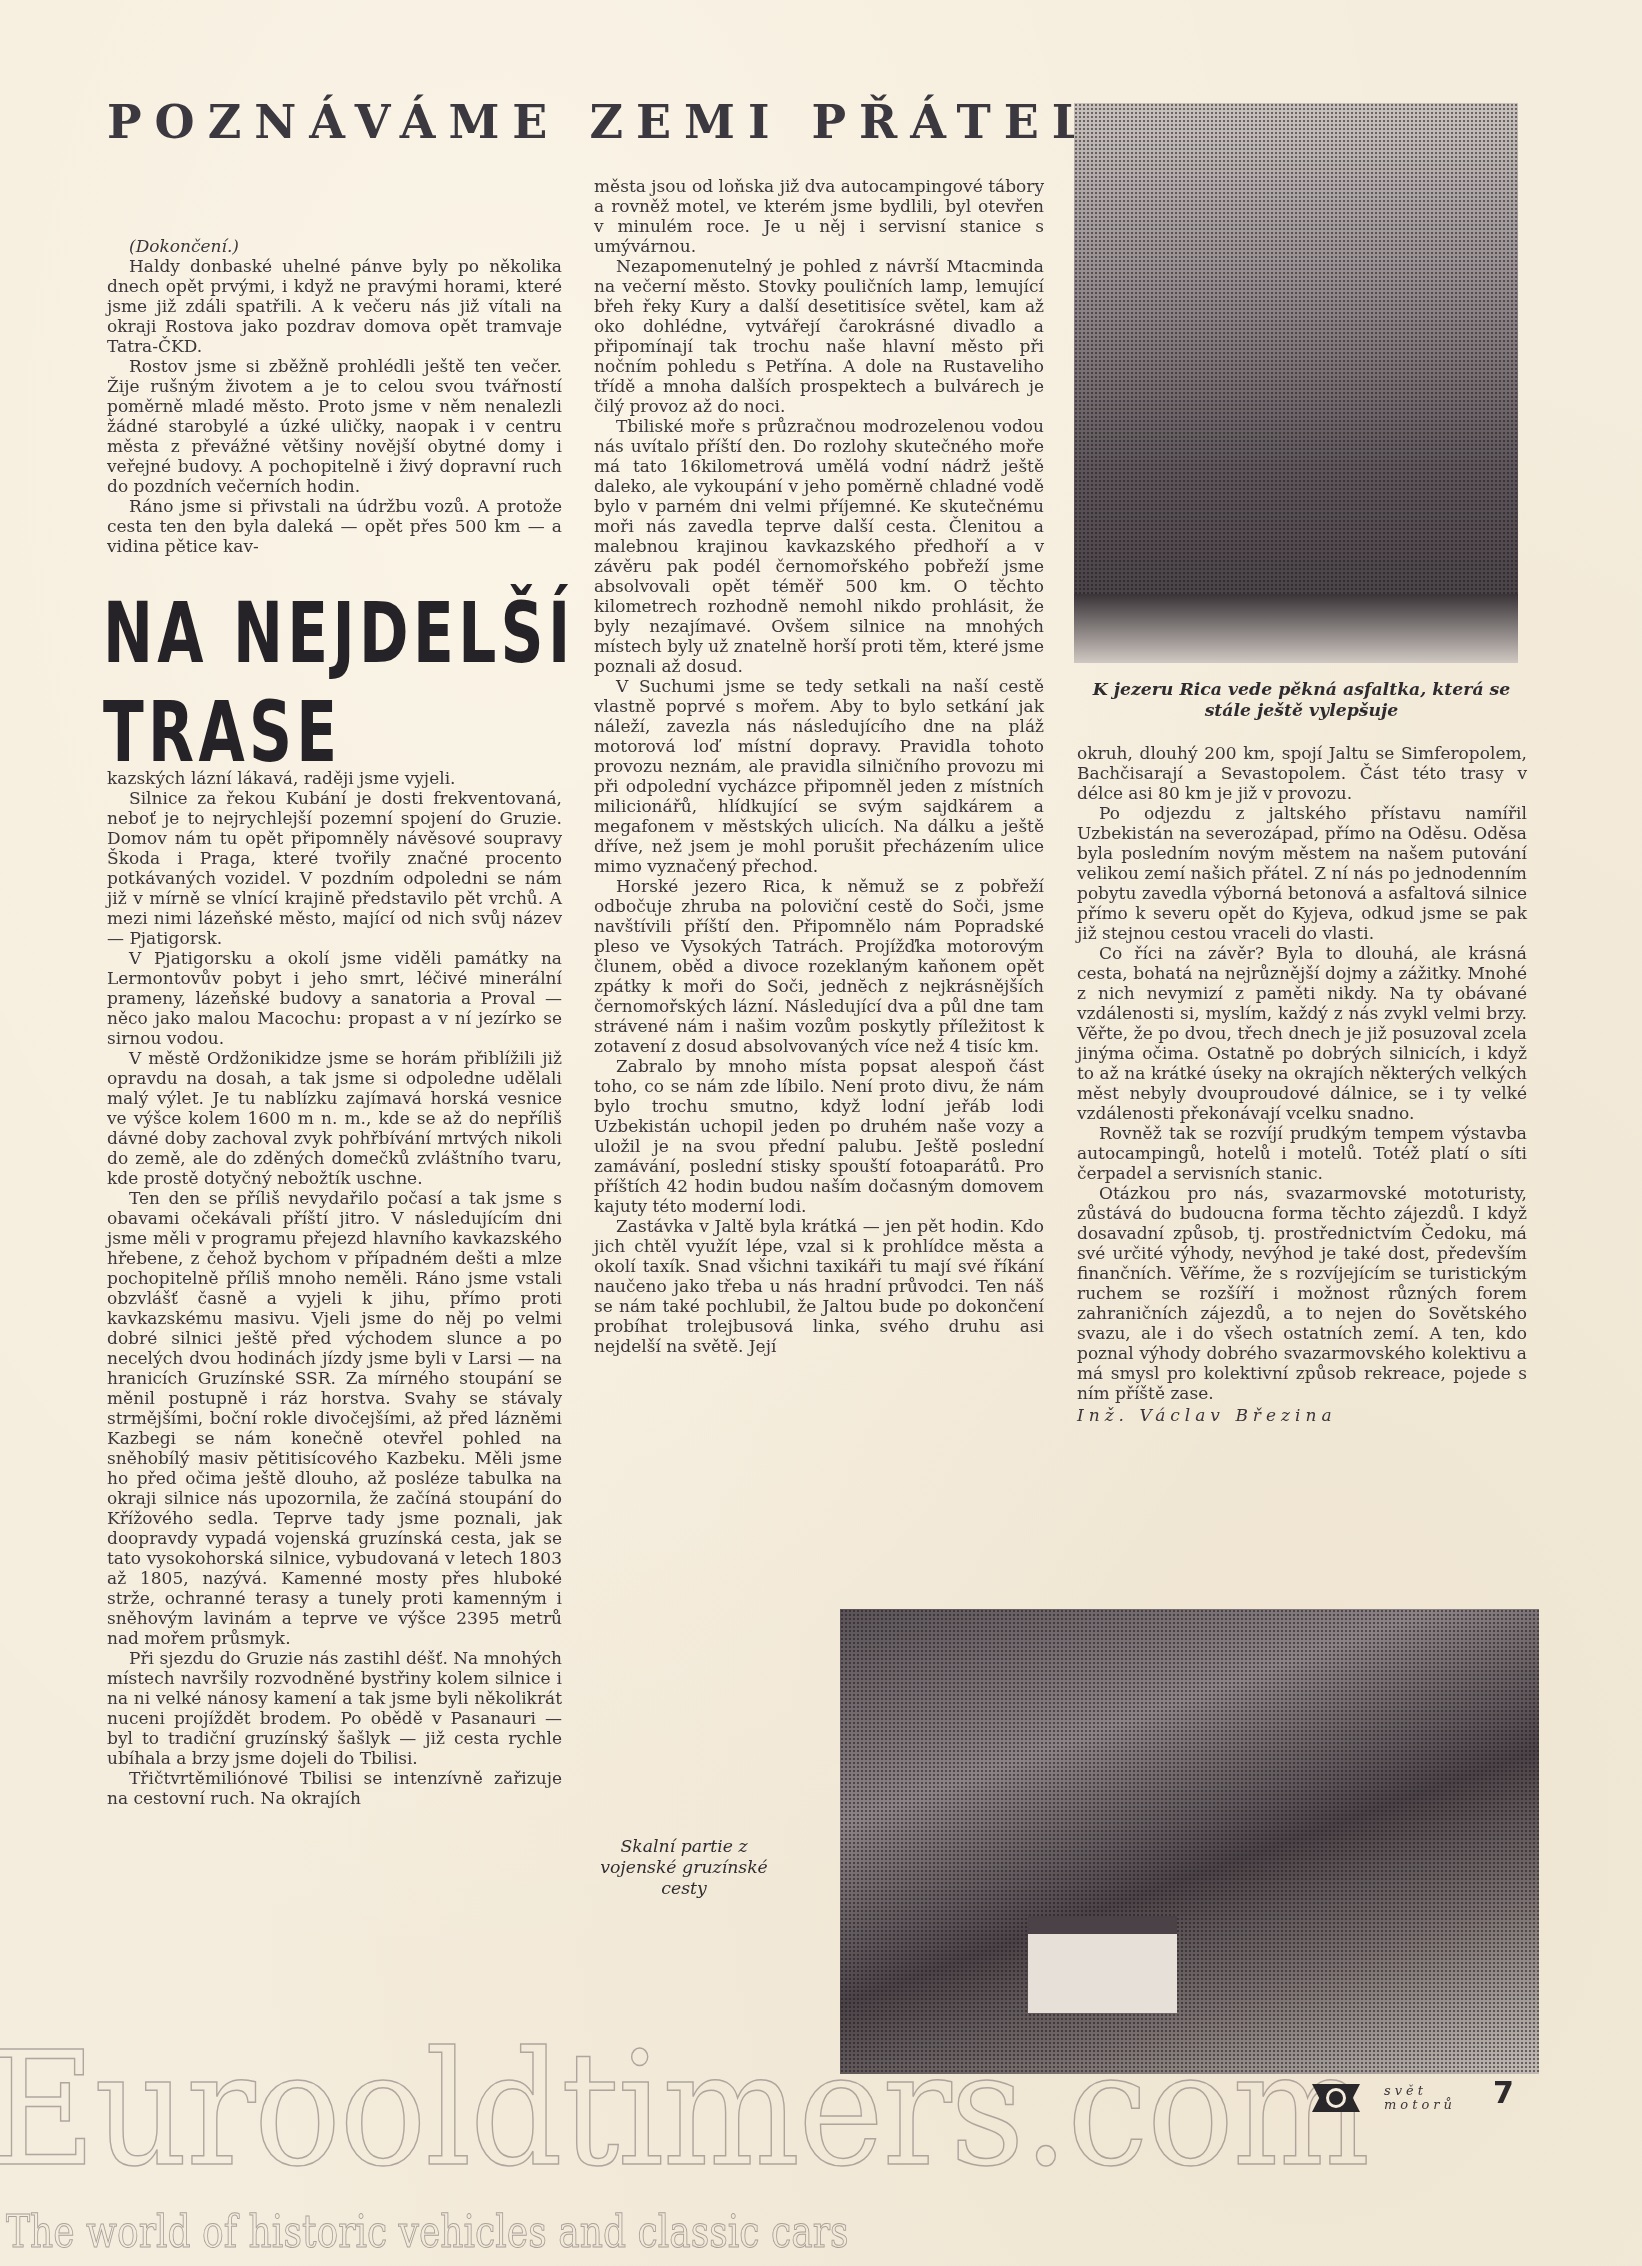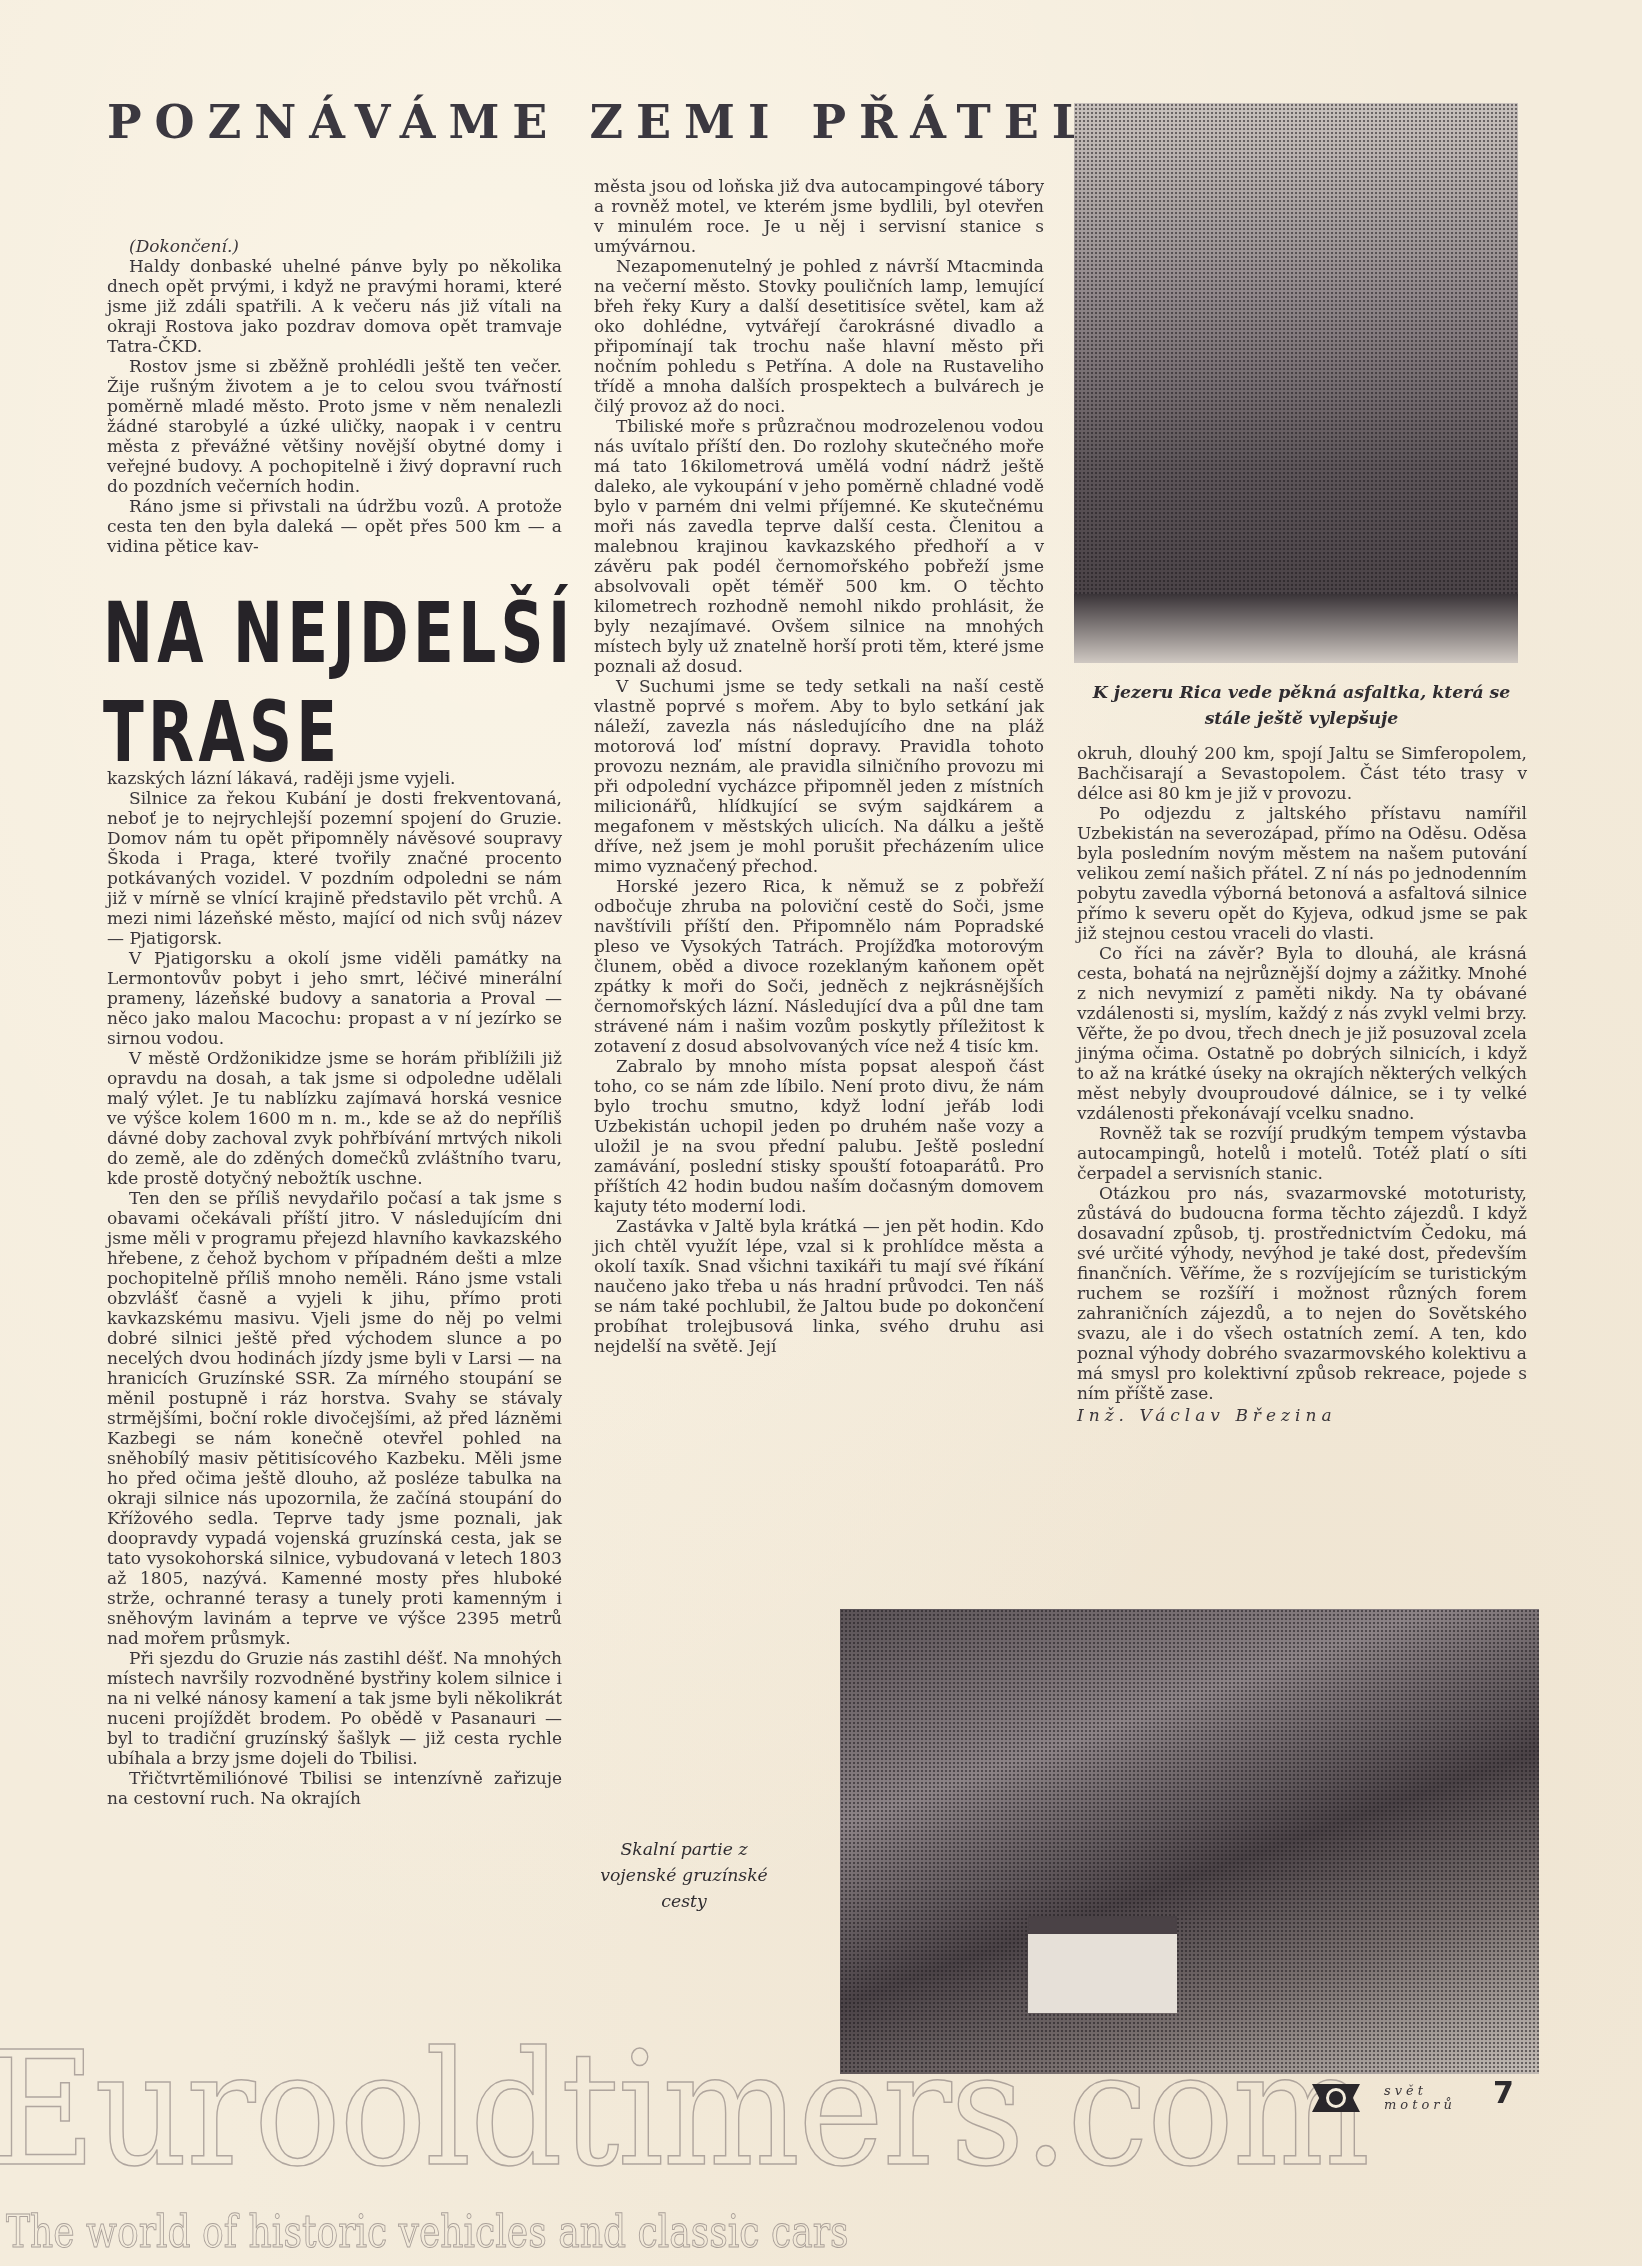--- a/index.html
+++ b/index.html
@@ -50,21 +50,21 @@
     background-image:
       radial-gradient(circle, rgba(30,26,30,0.55) 1px, rgba(0,0,0,0) 1.6px),
       linear-gradient(160deg, #5a5256 0%, #8c8386 30%, #4a4246 55%, #79706f 75%, #c4bdb6 100%);
     background-size: 4px 4px, 100% 100%;
   }
   .photo2 .hut {
     position: absolute; left: 188px; top: 307px; width: 149px; height: 79px;
     background: #e6e0d8; border-top: 18px solid #4a4246;
   }
   .caption {
-    font-style: italic; font-size: 17.3px; line-height: 26px; text-align: center; color: #2f2c30;
+    font-style: italic; font-size: 17.3px; line-height: 21px; text-align: center; color: #2f2c30;
   }
   .caption1 { left: 1069px; top: 679px; width: 465px; font-weight: bold; }
   .caption2 { left: 580px; top: 1836px; width: 208px; }
   .signature {
     font-style: italic; letter-spacing: 5px; display: block; margin-top: 2px;
   }
   .footer-logo { left: 1312px; top: 2084px; display: flex; align-items: center; gap: 24px; }
   .logo-mark {
     width: 48px; height: 28px; background: #2a272b; position: relative;
     clip-path: polygon(0 0, 100% 0, 85% 50%, 100% 100%, 0 100%, 15% 50%);

